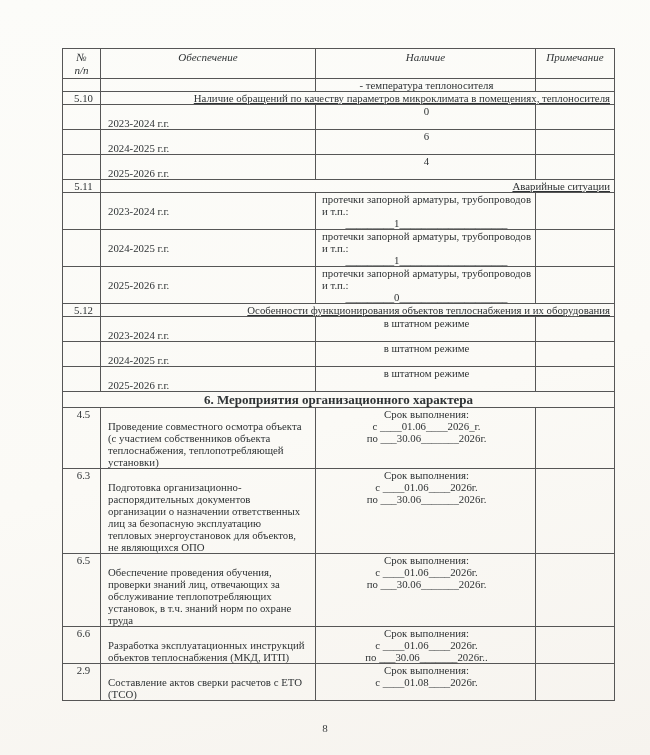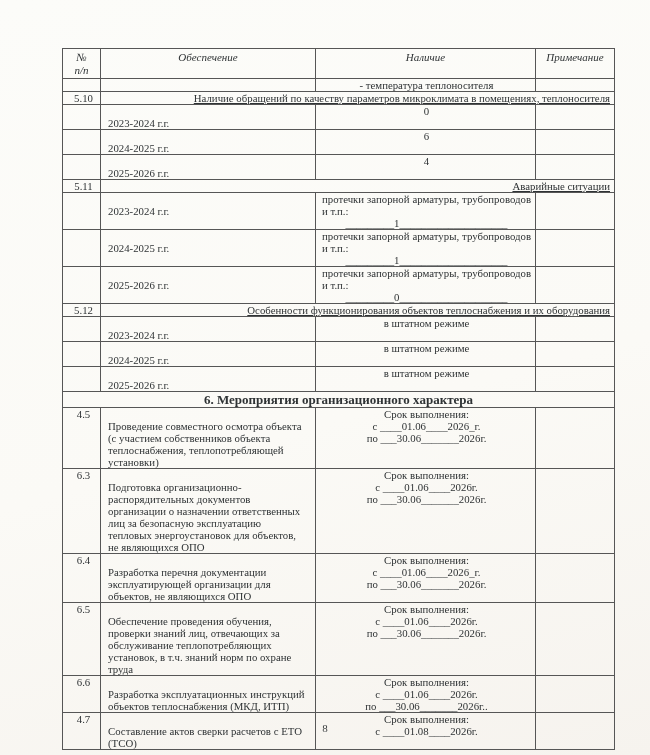--- a/index.html
+++ b/index.html
@@ -180,51 +180,41 @@
           <td class="num-cell">6.3</td>
           <td class="name-cell">Подготовка организационно-распорядительных документов организации о назначении ответственных лиц за безопасную эксплуатацию тепловых энергоустановок для объектов, не являющихся ОПО</td>
           <td class="desc-cell">
             <div class="l">Срок выполнения:</div>
             <div class="l">с ____01.06____2026г.</div>
             <div class="l">по ___30.06_______2026г.</div>
           </td>
           <td class="note-cell"></td>
         </tr>
         <tr>
-          <td class="num-cell">6.4</td>
-          <td class="name-cell">Разработка перечня документации эксплуатирующей организации для объектов, не являющихся ОПО</td>
-          <td class="desc-cell">
-            <div class="l">Срок выполнения:</div>
-            <div class="l">с ____01.06____2026_г.</div>
-            <div class="l">по ___30.06_______2026г.</div>
-          </td>
-          <td class="note-cell"></td>
-        </tr>
-        <tr>
           <td class="num-cell">6.5</td>
           <td class="name-cell">Обеспечение проведения обучения, проверки знаний лиц, отвечающих за обслуживание теплопотребляющих установок, в т.ч. знаний норм по охране труда</td>
           <td class="desc-cell">
             <div class="l">Срок выполнения:</div>
             <div class="l">с ____01.06____2026г.</div>
             <div class="l">по ___30.06_______2026г.</div>
           </td>
           <td class="note-cell"></td>
         </tr>
         <tr>
           <td class="num-cell">6.6</td>
           <td class="name-cell">Разработка эксплуатационных инструкций объектов теплоснабжения (МКД, ИТП)</td>
           <td class="desc-cell">
             <div class="l">Срок выполнения:</div>
             <div class="l">с ____01.06____2026г.</div>
             <div class="l">по ___30.06_______2026г..</div>
           </td>
           <td class="note-cell"></td>
         </tr>
         <tr>
-          <td class="num-cell">4.7</td>
+          <td class="num-cell">2.9</td>
           <td class="name-cell">Составление актов сверки расчетов с ЕТО (ТСО)</td>
           <td class="desc-cell">
             <div class="l">Срок выполнения:</div>
             <div class="l">с ____01.08____2026г.</div>
           </td>
           <td class="note-cell"></td>
         </tr>
       </tbody>
   </table>
 

